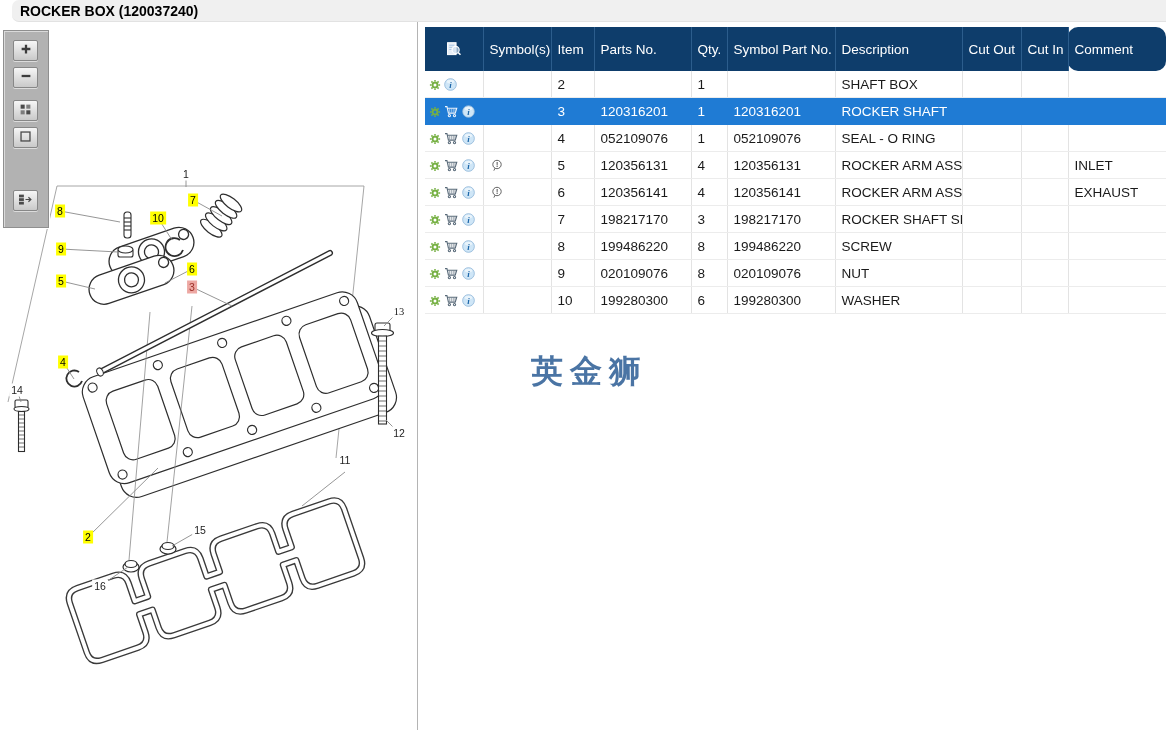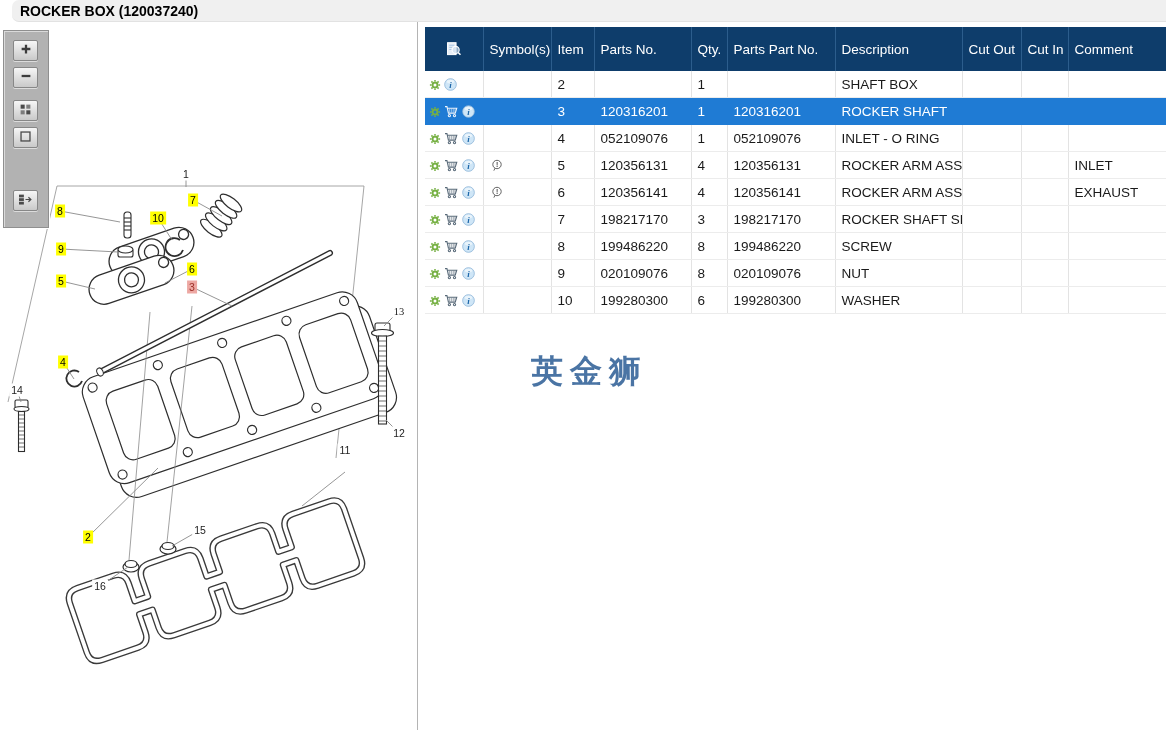--- a/index.html
+++ b/index.html
@@ -40,21 +40,21 @@
   .co.yellow{background:var(--callout-yellow,#ffff00);color:#000;}
   .co.red{background:var(--callout-red-bg,#eda8a3);color:#9c2f28;}
   
   .table-pane{position:absolute;left:425px;top:27px;width:741px;z-index:8;}
   table.parts{border-collapse:collapse;table-layout:fixed;width:741px;font-size:13.5px;}
   table.parts th{
     background:var(--header-bg,#0e3d6b);color:#fff;font-weight:normal;text-align:left;
     height:44px;padding:0 6px;border-right:1px solid #2c5d8c;
     overflow:hidden;white-space:nowrap;cursor:default;
   }
-  table.parts th:last-child{border-right:none;}
+  table.parts th:last-child{border-right:none;border-radius:10px;}
   table.parts th.iconcol{text-align:center;padding:0;}
   table.parts td{
     height:24px;padding:0 6px;color:#1a1a1a;background:#fff;
     border-right:1px solid #e3e3e3;border-bottom:1px solid #ececec;
     overflow:hidden;white-space:nowrap;
   }
   table.parts td.icons{padding:1px 3px;color:#5a6b7a;}
   table.parts tr.selected td{
     background:var(--selected-row-bg,#1f7bd4);color:#fff;
     border-right-color:var(--selected-row-bg,#1f7bd4);
@@ -207,21 +207,21 @@
       <div class="co yellow" style="left: 61px; top: 259px;">5</div>
       <div class="co yellow" style="left: 192px; top: 247px;">6</div>
       <div class="co red" style="left: 192px; top: 265px;">3</div>
       <div class="co yellow" style="left: 63px; top: 340px;">4</div>
       <div class="co" style="left: 17px; top: 368px;">14</div>
       <div class="co" style="left: 399px; top: 289px; font-family: Liberation Serif, serif;">13</div>
       <div class="co" style="left: 399px; top: 411px;">12</div>
       <div class="co yellow" style="left: 88px; top: 515px;">2</div>
       <div class="co" style="left: 200px; top: 508px;">15</div>
       <div class="co" style="left: 100px; top: 564px;">16</div>
-      <div class="co" style="left: 345px; top: 428px;">11</div>
+      <div class="co" style="left: 345px; top: 438px;">11</div>
     </div>
 
   <div class="toolbar" id="toolbar">
       <button class="tb-btn" style="top: 9px;">
         <span><svg viewBox="0 0 16 16" width="14" height="14">
             <path d="M8 3v10M3 8h10" stroke="#3c3c3c" stroke-width="2.6"></path>
           </svg></span>
       </button>
       <button class="tb-btn" style="top: 36px;">
         <span><svg viewBox="0 0 16 16" width="14" height="14">
@@ -277,21 +277,21 @@
                 <rect x="3" y="2" width="10" height="14" fill="#e7eef7" stroke="#fff" stroke-width="1.2"></rect>
                 <path d="M5 5h6 M5 7.5h6 M5 10h3" stroke="#9fc0e0" stroke-width="1"></path>
                 <circle cx="12.5" cy="10.5" r="4.2" fill="#cfe0f0" fill-opacity="0.65" stroke="#fff" stroke-width="1.3"></circle>
                 <line x1="15.5" y1="13.5" x2="18.2" y2="16.2" stroke="#fff" stroke-width="1.8"></line>
               </svg>
             </span></th>
           <th>Symbol(s)</th>
           <th>Item</th>
           <th>Parts No.</th>
           <th>Qty.</th>
-          <th>Parts Part No.</th>
+          <th>Symbol Part No.</th>
           <th>Description</th>
           <th>Cut Out</th>
           <th>Cut In</th>
           <th>Comment</th>
         </tr>
       </thead>
     <tbody id="tbody">
         <tr>
           <td class="icons"><span class="icn">
               <svg viewBox="0 0 16 16" width="12" height="12">
@@ -373,21 +373,21 @@
                 <circle cx="8" cy="8" r="7.2" fill="#cfe6f7" stroke="#8fb6d9" stroke-width="1"></circle>
                 <ellipse cx="8" cy="4.4" rx="4.6" ry="2.4" fill="#ffffff" opacity="0.55"></ellipse>
                 <text x="8" y="11.8" font-family="Liberation Serif,serif" font-size="11" font-weight="bold" font-style="italic" fill="#1c66a8" text-anchor="middle">i</text>
               </svg>
             </span></td>
           <td></td>
           <td>4</td>
           <td>052109076</td>
           <td>1</td>
           <td>052109076</td>
-          <td>INLET - O RING</td>
+          <td>SEAL - O RING</td>
           <td></td>
           <td></td>
           <td></td>
         </tr>
         <tr>
           <td class="icons"><span class="icn">
               <svg viewBox="0 0 16 16" width="12" height="12">
                 <g stroke="#76b043" fill="none">
                   <circle cx="8" cy="8" r="3.3" stroke-width="2.6"></circle>
                   <path stroke-width="2" d="M8 1.2V3.4 M8 12.6V14.8 M1.2 8H3.4 M12.6 8H14.8 M3.2 3.2L4.8 4.8 M11.2 11.2L12.8 12.8 M12.8 3.2L11.2 4.8 M4.8 11.2L3.2 12.8"></path>

